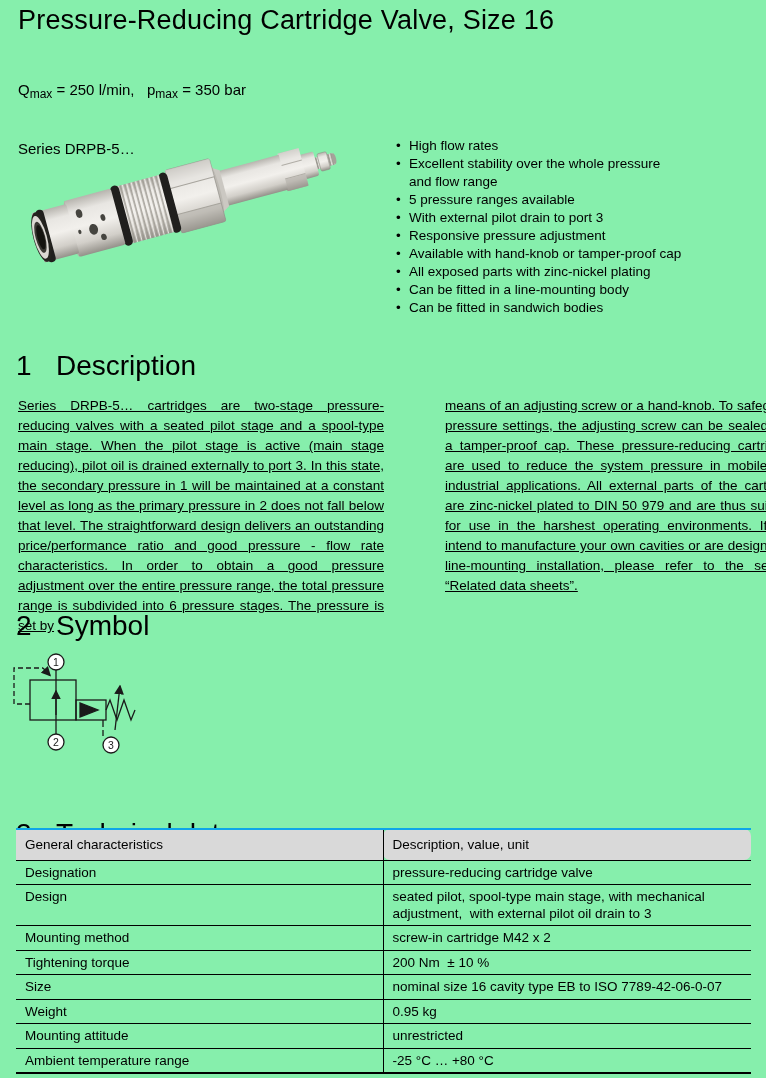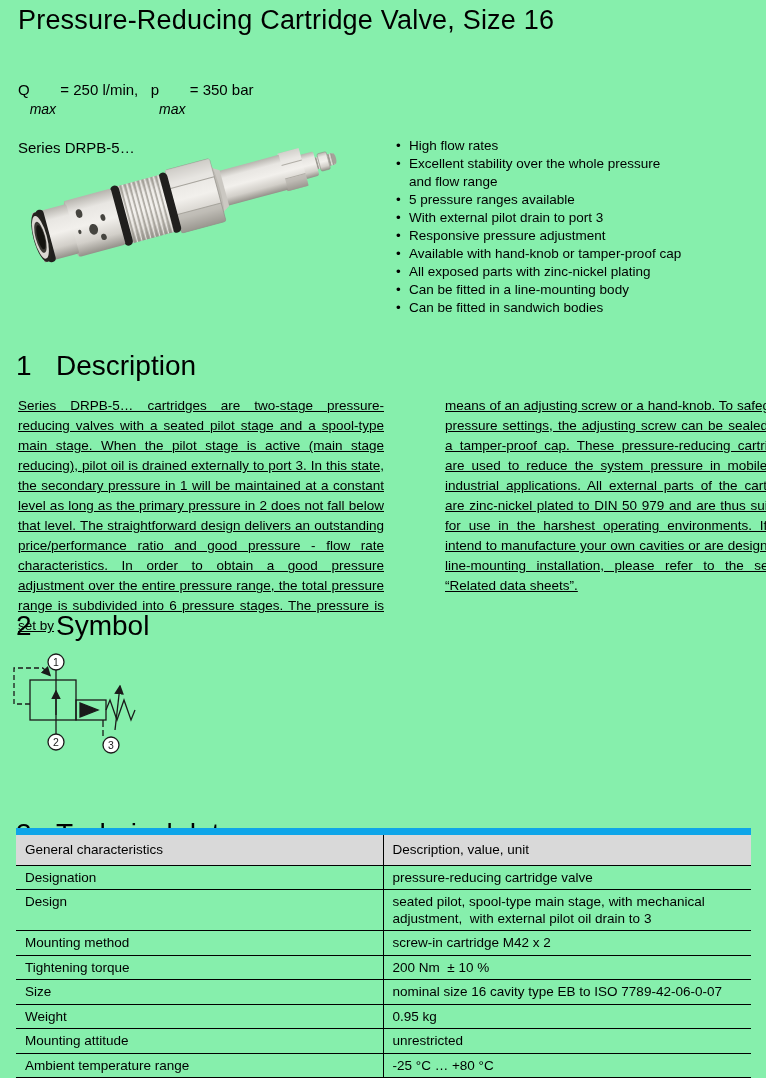--- a/index.html
+++ b/index.html
@@ -1,21 +1,21 @@
 <!DOCTYPE html>
 <html><head>
 <meta charset="utf-8">
 <style>
   html,body{margin:0;padding:0;background:#fff;}
   body{width:766px;height:1078px;font-family:"Liberation Sans",sans-serif;color:#000;}
   .page{position:relative;width:766px;height:1078px;overflow:hidden;background:#86efac;}
 
   .title{position:absolute;left:18px;top:4px;font-size:27px;line-height:32px;letter-spacing:.2px;}
   .subtitle{position:absolute;left:18px;top:42px;font-size:15px;line-height:19px;white-space:pre-wrap;}
-  .subtitle .sub{font-size:14px;position:relative;top:19px;font-style:italic;}
+  .subtitle .sub{font-size:12px;position:relative;top:3px;}
 
   .valve-fig{position:absolute;left:8px;top:124px;width:380px;height:215px;}
 
   .features{position:absolute;left:396px;top:137px;width:288px;font-size:13.5px;line-height:18px;}
   .features ul{margin:0;padding:0;list-style:none;}
   .features li{position:relative;padding-left:13px;}
   .features .marker{position:absolute;left:0;top:0;}
 
   .sec{position:absolute;left:16px;font-size:28px;line-height:24px;}
   .sec .num{display:inline-block;width:40px;}
@@ -24,22 +24,22 @@
   .desc{position:absolute;left:18px;top:396px;display:flex;gap:13px;}
   .desc .col{font-size:13.5px;line-height:20px;text-align:justify;text-decoration:underline;}
   .desc .col.left{width:366px;}
   .desc .col.right{width:352px;margin-left:48px;}
 
   .symbol-fig{position:absolute;left:6px;top:652px;width:190px;height:115px;}
 
   .ttable{position:absolute;left:16px;top:828px;}
   table{border-collapse:collapse;width:735px;table-layout:fixed;}
   th,td{font-weight:normal;text-align:left;vertical-align:top;font-size:13.5px;line-height:16.5px;padding:4px 9px 3px;border-bottom:1px solid #000;}
-  thead th{background:#d9d9d9;border-top:7px solid #0ea5e9;padding:6.5px 9px;}
-  th+th,td+td{border-left:1px solid #000;}
+  thead th{background:#d9d9d9;border-top:2px solid #0ea5e9;padding:6.5px 9px;}
+  th+th,td+td{border-left:1px solid #000;border-radius:7px;}
   tbody tr:last-child td{border-bottom:2px solid #000;}
   td.val{white-space:pre-wrap;}
 </style>
 </head>
 <body>
 
 <div class="page">
 
   <div class="title">Pressure-Reducing Cartridge Valve, Size 16</div>
 

